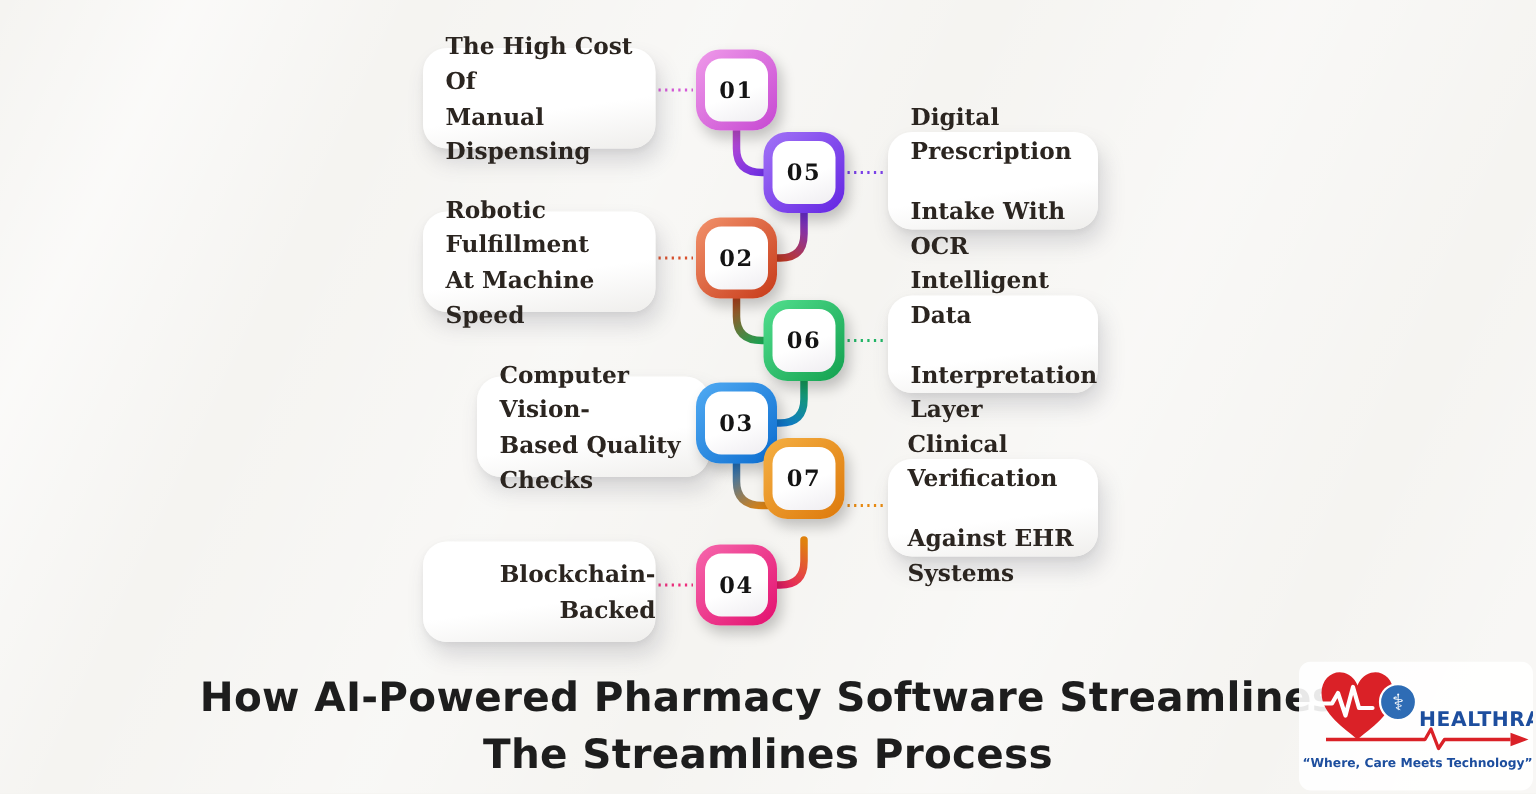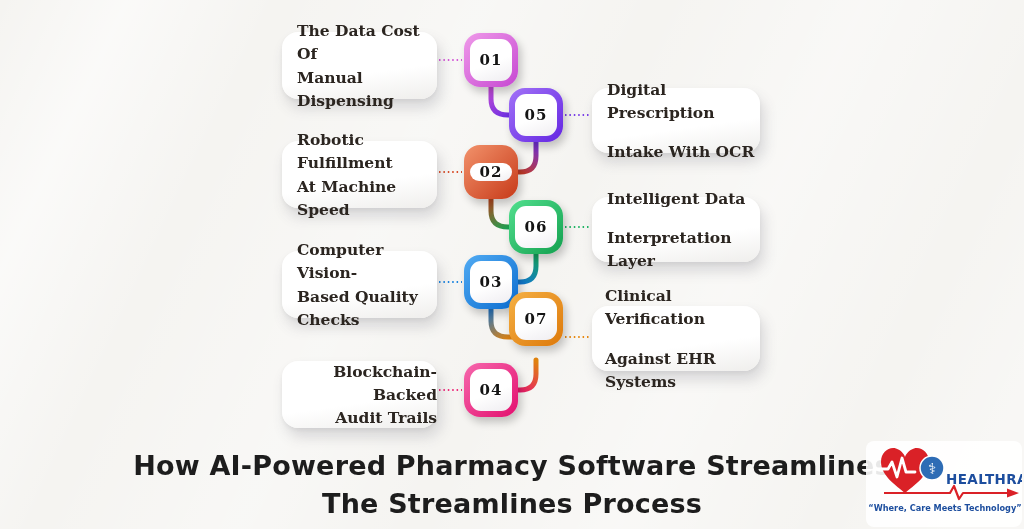--- a/index.html
+++ b/index.html
@@ -28,39 +28,39 @@
     border-radius:16px;
     box-shadow:4px 9px 14px rgba(70,70,90,.18),0 2px 4px rgba(0,0,0,.05);
     display:flex;flex-direction:column;justify-content:center;
     padding-left:15px;box-sizing:border-box;
     font-family:"DejaVu Serif","Liberation Serif",serif;
     font-weight:700;font-size:15.5px;line-height:1.5;
     color:var(--text,#2b2520);
   }
   .card span{display:block;}
   .card-l{left:282px;width:155px;height:67px;}
-  .card-r{left:592px;width:168px;height:65px;gap:16px;}
-  .c1{top:32px;} .c2{top:141px;} .c3{top:251px;} .c4{top:361px;text-align:right;}
+  .card-r{left:592px;width:140px;height:65px;gap:16px;}
+  .c1{top:32px;} .c2{top:141px;} .c3{top:251px;margin-left:36px;} .c4{top:361px;text-align:right;}
   .c5{top:88px;} .c6{top:197px;} .c7{top:306px;padding-left:13px;}
 
   .badge{
     position:absolute;z-index:3;width:54px;height:54px;border-radius:16px;
     background:linear-gradient(135deg,var(--c1,#ccc),var(--c2,#999));
     box-shadow:3px 5px 9px rgba(0,0,0,.22);
     display:flex;
   }
   .badge-inner{
     flex:1;margin:6px;border-radius:11px;
     background:linear-gradient(160deg,#ffffff 55%,#efedf1 100%);
     display:flex;align-items:center;justify-content:center;
     font-family:"DejaVu Serif","Liberation Serif",serif;
     font-weight:700;font-size:15px;letter-spacing:1px;color:#141414;
   }
   .bL{left:464px;} .bR{left:509px;}
-  .b01{top:33px;} .b05{top:88px;} .b02{top:145px;align-items:center;} .b06{top:200px;}
+  .b01{top:33px;} .b05{top:88px;} .b02{top:145px;} .b06{top:200px;}
   .b03{top:255px;} .b07{top:292px;} .b04{top:363px;justify-content:flex-end;}
 
   .title{
     position:absolute;z-index:2;top:447px;left:0;width:100%;
     text-align:center;font-weight:700;font-size:27px;line-height:1.42;
     color:var(--title,#1d1d1d);letter-spacing:.2px;
   }
   .title span{display:block;}
 
   .logo{position:absolute;z-index:4;left:866px;top:441px;}
@@ -108,34 +108,33 @@
     <path class="dotline" d="M439 60 H462" stroke="#d55ad8"></path>
     <path class="dotline" d="M439 172 H462" stroke="#d9502c"></path>
     <path class="dotline" d="M439 282 H462" stroke="#1e87e0"></path>
     <path class="dotline" d="M439 390 H462" stroke="#ee2d7c"></path>
     <path class="dotline" d="M565 115 H590" stroke="#7b42e8"></path>
     <path class="dotline" d="M565 227 H590" stroke="#22b566"></path>
     <path class="dotline" d="M565 337 H590" stroke="#e88a12"></path>
   </svg>
 
   <div class="card card-l c1">
-    <span>The Data Cost Of</span>
+    <span>The High Cost Of</span>
     <span>Manual Dispensing</span>
   </div>
   <div class="card card-l c2">
     <span>Robotic Fulfillment</span>
     <span>At Machine Speed</span>
   </div>
   <div class="card card-l c3">
     <span>Computer Vision-</span>
     <span>Based Quality Checks</span>
   </div>
   <div class="card card-l c4">
     <span>Blockchain-Backed</span>
-    <span>Audit Trails</span>
   </div>
 
   <div class="card card-r c5">
     <span>Digital Prescription</span>
     <span>Intake With OCR</span>
   </div>
   <div class="card card-r c6">
     <span>Intelligent Data</span>
     <span>Interpretation Layer</span>
   </div>

